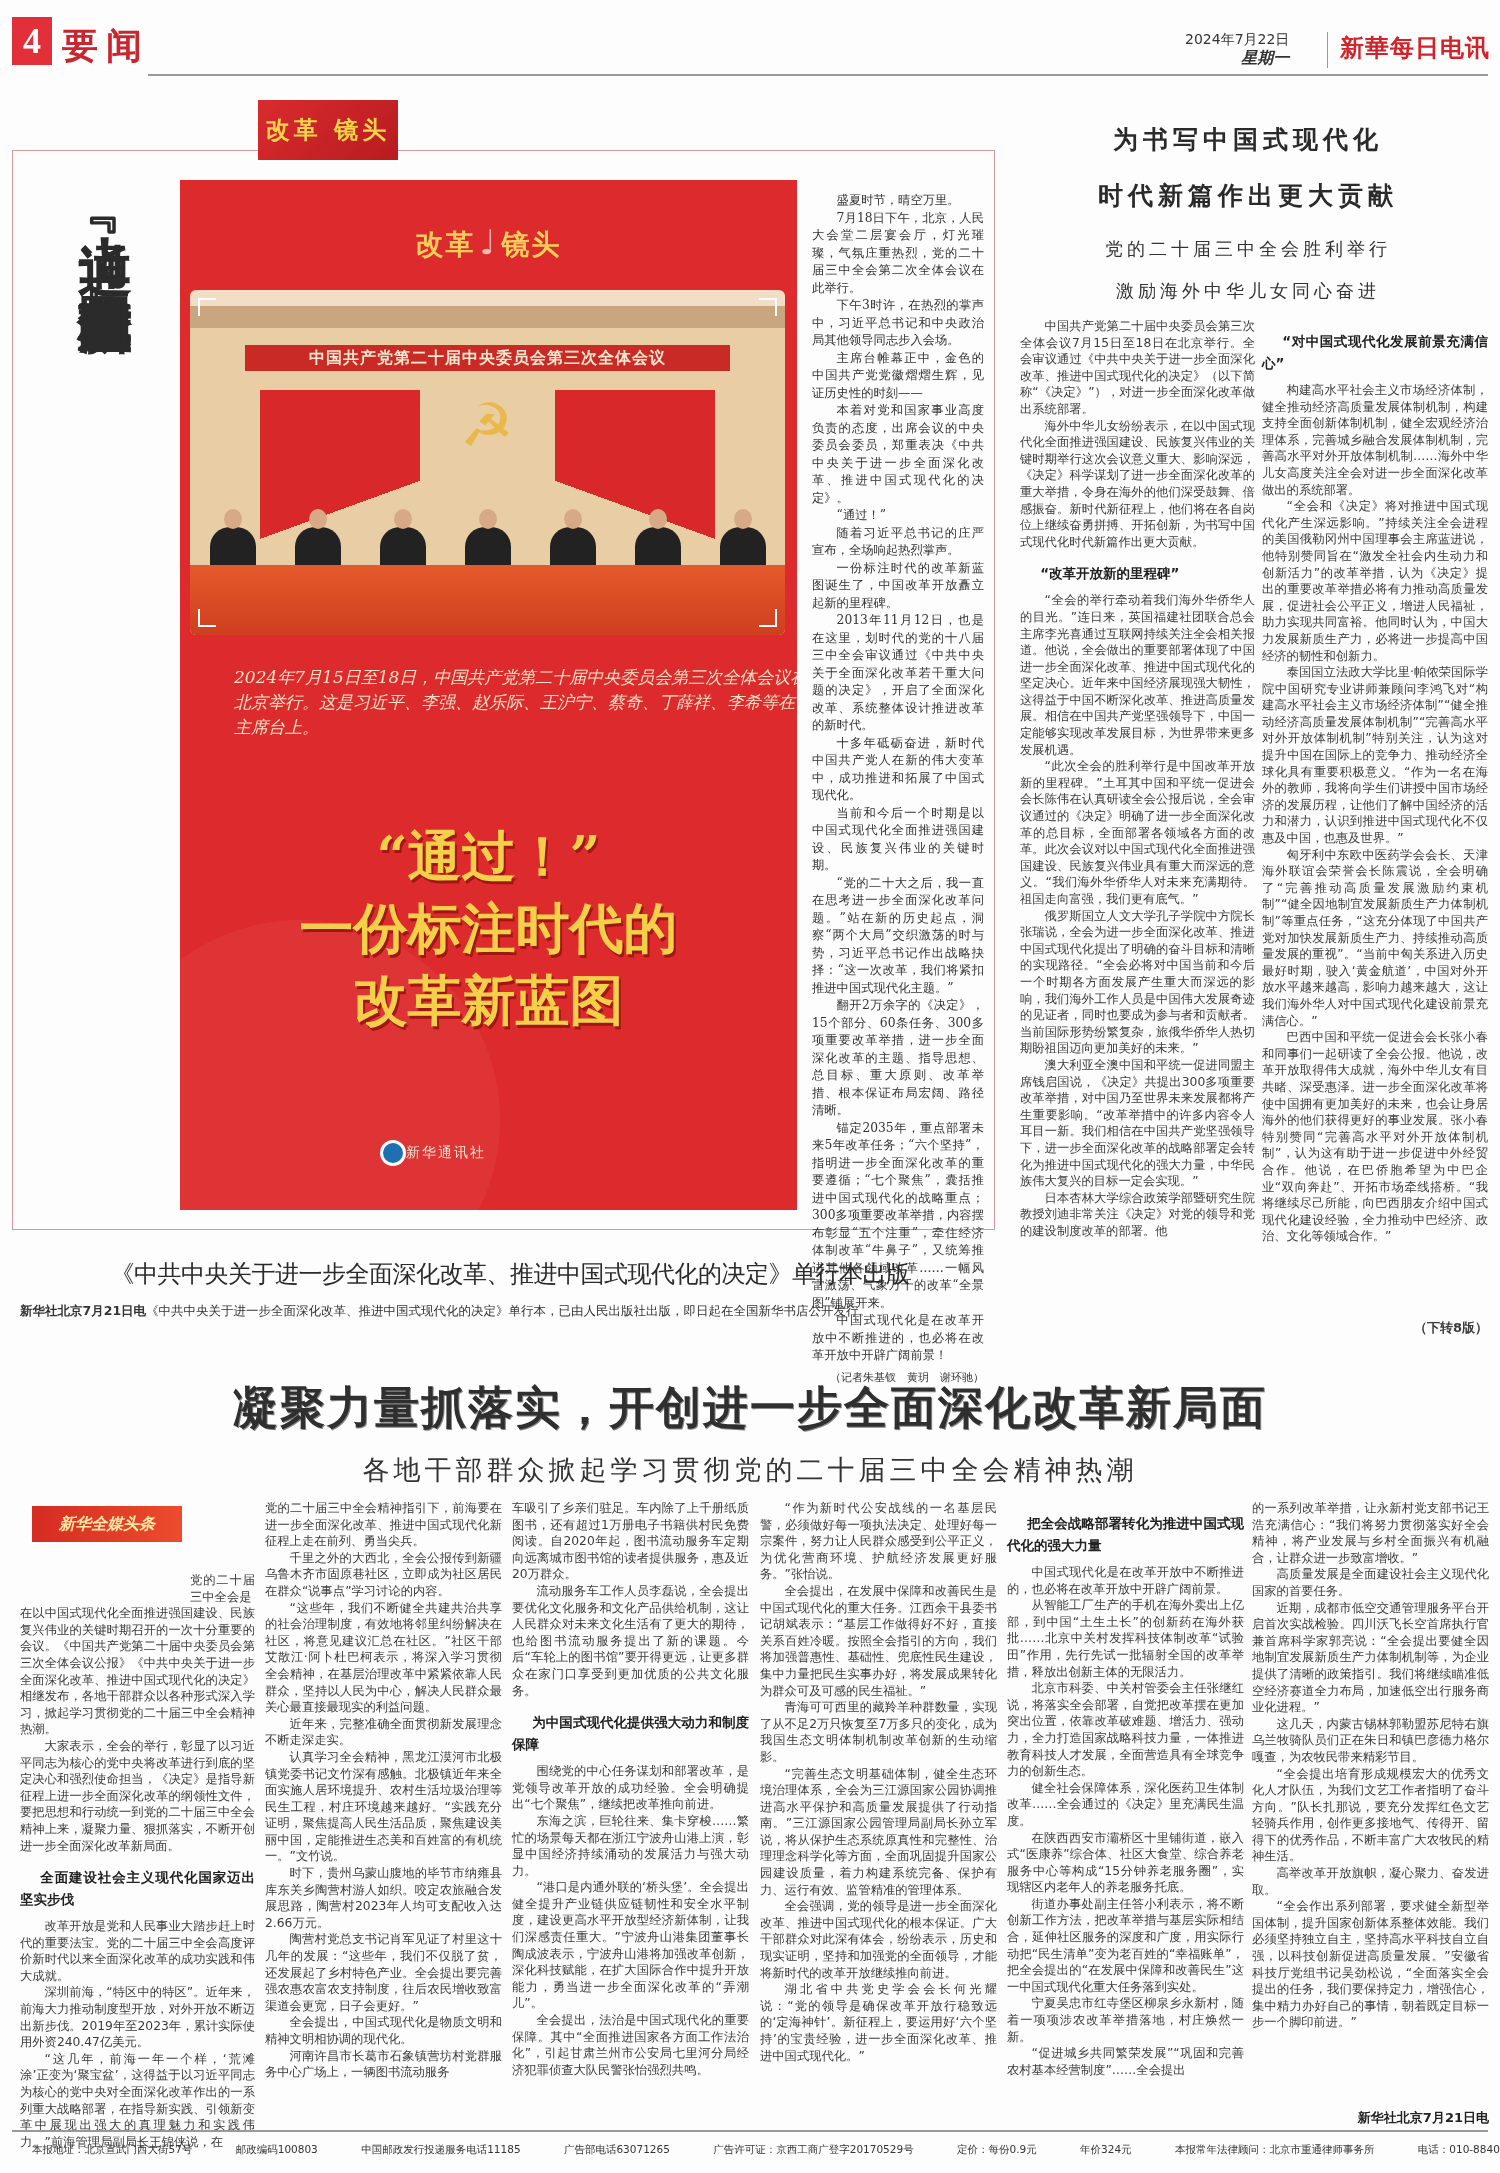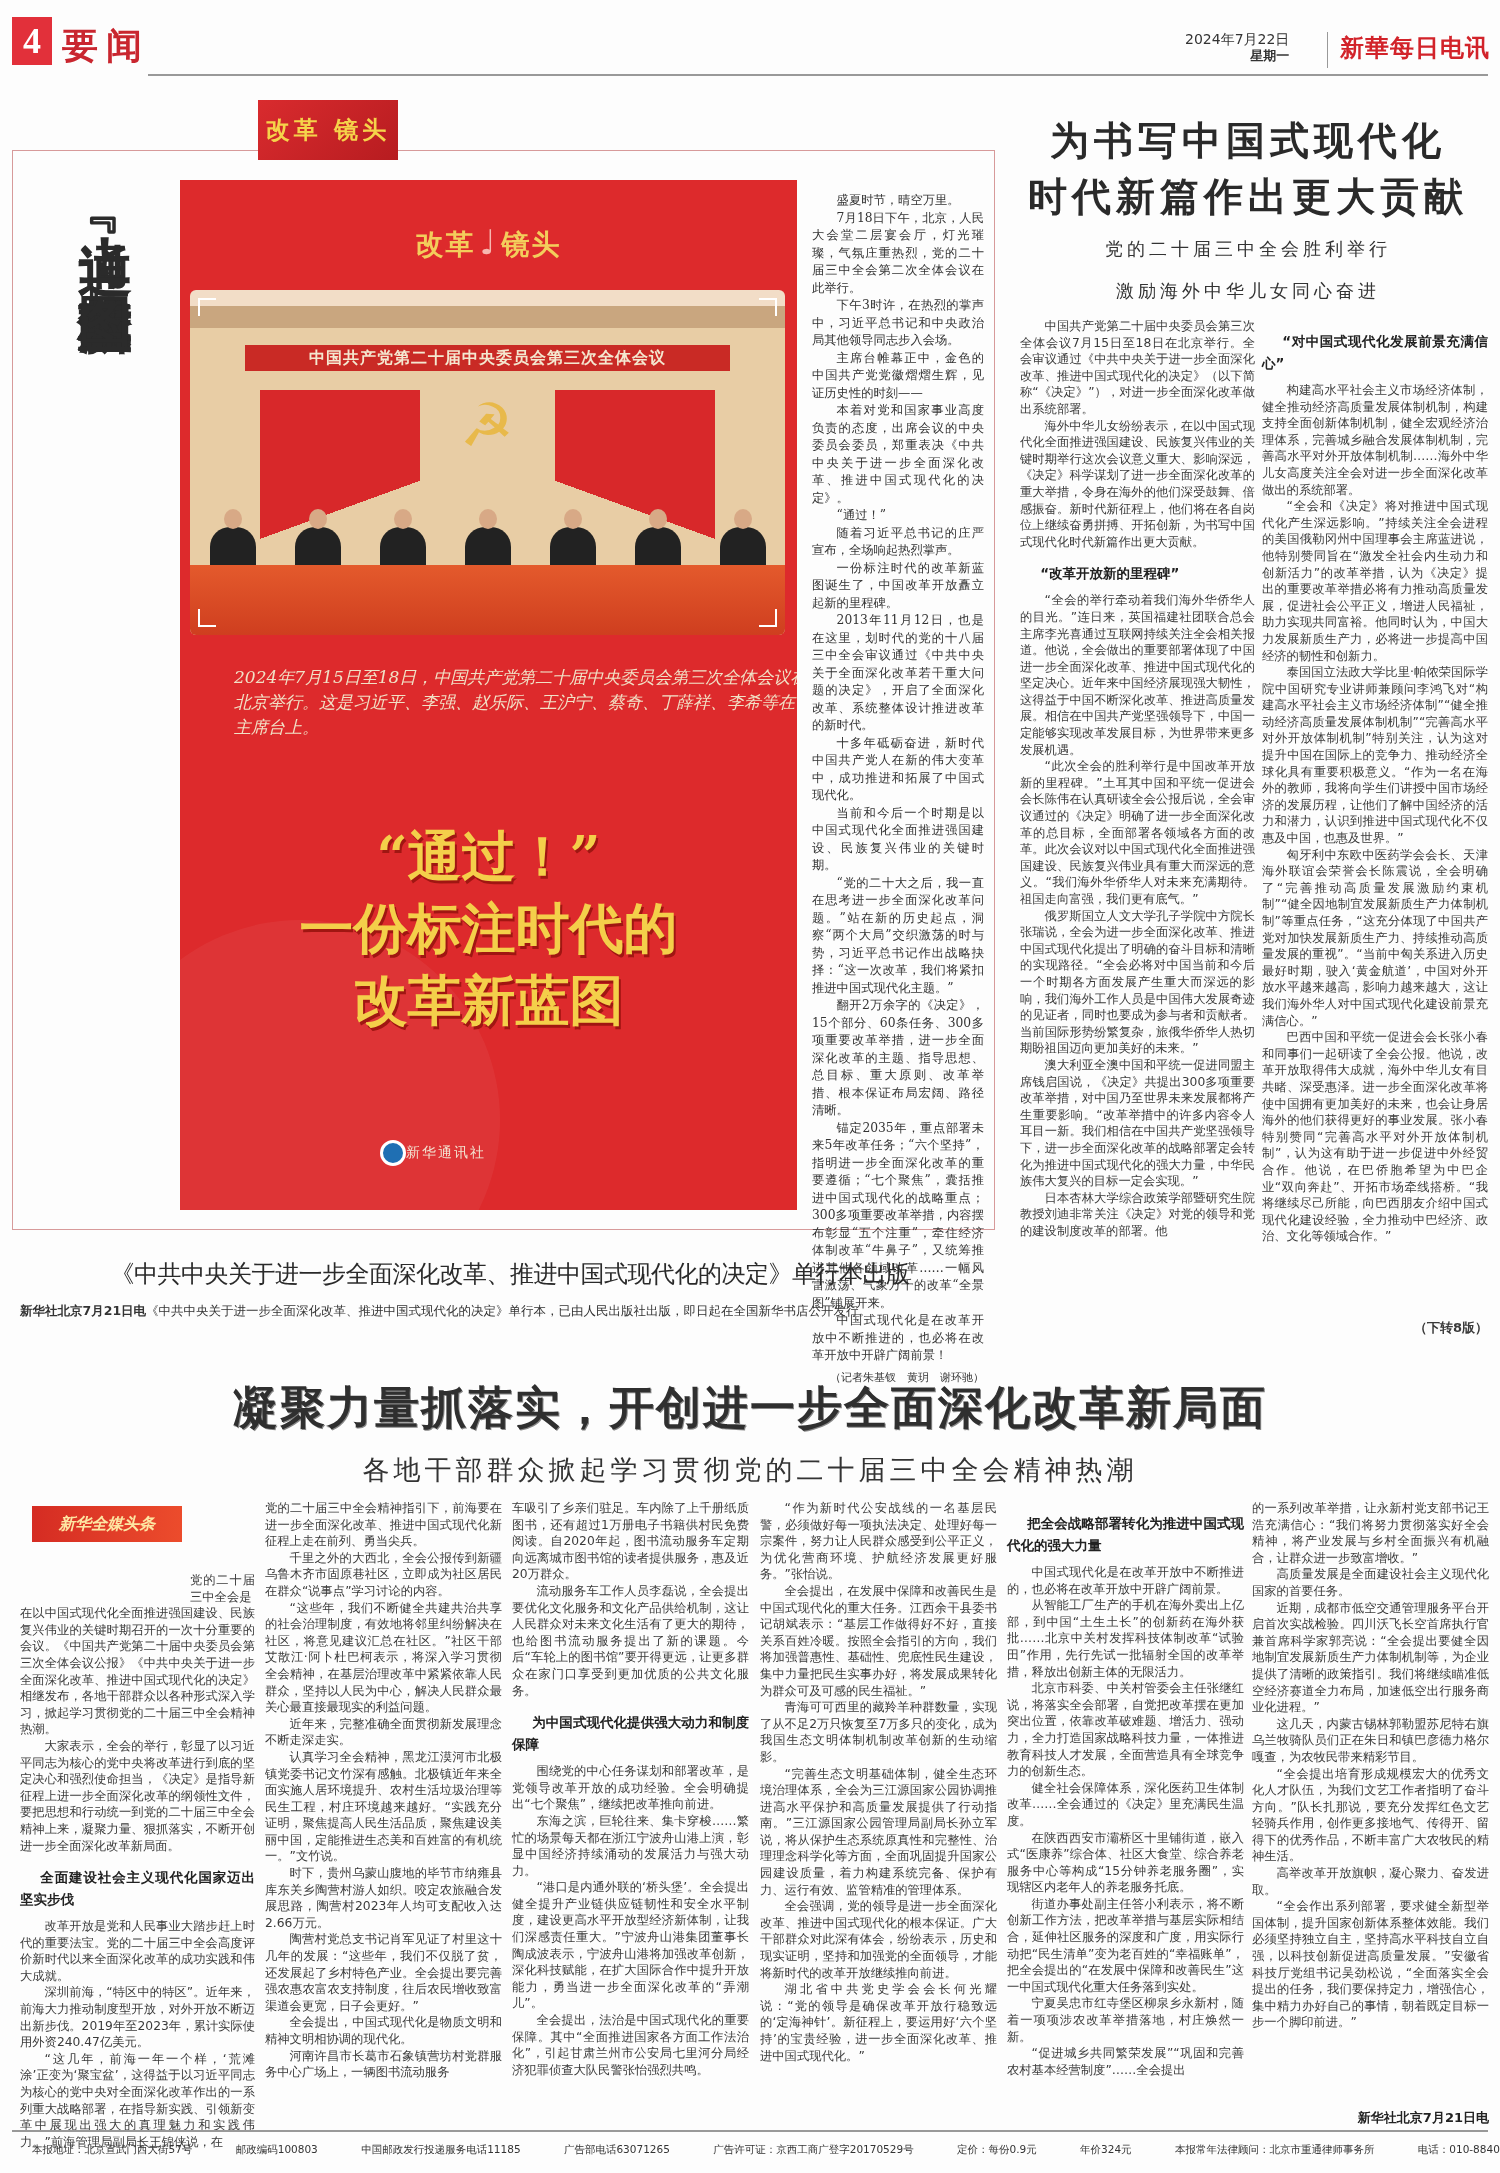--- a/index.html
+++ b/index.html
@@ -5,21 +5,21 @@
   * { box-sizing: border-box; margin: 0; padding: 0; }
   html, body { width: 1500px; height: 2173px; background: #fdfdfd; overflow: hidden; }
   body { position: relative; font-family: "DejaVu Serif", "Liberation Serif", serif; color: #2a2a2a; }
   .abs { position: absolute; }
 
   
   .page-num { left: 12px; top: 17px; width: 40px; height: 48px; background: #e2303a; color: #fff; font-size: 36px; font-weight: bold; text-align: center; line-height: 48px; font-family: "Liberation Serif", serif; }
   .section { left: 62px; top: 22px; font-size: 36px; color: #c9262f; font-weight: bold; letter-spacing: 8px; font-family: "DejaVu Serif", serif; }
   .mast-rule { left: 148px; top: 74px; width: 1340px; height: 2px; background: #999; }
   .date { left: 1185px; top: 30px; font-size: 14px; color: #333; text-align: right; font-family: "DejaVu Sans", sans-serif; line-height: 1.3; }
-  .date .weekday { display: block; text-align: right; font-weight: bold; font-size: 13px; }
+  .date .weekday { display: block; text-align: right; font-weight: bold; font-size: 16px; font-style: italic; }
   .date-sep { left: 1327px; top: 32px; width: 1px; height: 36px; background: #999; }
   .paper-name { left: 1340px; top: 32px; font-size: 24px; color: #d2232a; font-weight: bold; letter-spacing: 1px; font-family: "DejaVu Serif", serif; }
 
   
   .feature-box { left: 12px; top: 150px; width: 983px; height: 1080px; border: 1px solid #d79a9a; }
   .badge { left: 258px; top: 100px; width: 140px; height: 60px; background: linear-gradient(135deg,#d92b2e,#b71c20); color: #f5d34a; font-size: 24px; font-weight: bold; text-align: center; line-height: 60px; letter-spacing: 4px; }
   .vtitle { left: 60px; top: 200px; width: 80px; font-size: 54px; font-weight: bold; color: #2b2b2b; line-height: 68px; text-align: center; writing-mode: vertical-rl; font-family: "DejaVu Serif", serif; }
 
   
   .poster { left: 180px; top: 180px; width: 617px; height: 1030px; background: #dd2a2c; overflow: hidden; }
@@ -40,21 +40,21 @@
   .big-quote { position: absolute; top: 640px; left: 0; width: 100%; text-align: center; color: #f4cf4a; font-size: 54px; font-weight: bold; line-height: 72px; text-shadow: 2px 3px 0 #a01612; }
   .xinhua-logo { position: absolute; left: 200px; top: 960px; color: #f2e3d1; font-size: 14px; letter-spacing: 2px; display: flex; align-items: center; }
   .xinhua-logo .ring { width: 26px; height: 26px; border-radius: 50%; background: #1f6fb3; border: 3px solid #fff; }
 
   
   .feature-col { left: 812px; top: 192px; width: 172px; font-size: 12.3px; line-height: 17.5px; color: #333; text-align: justify; }
   .feature-col p { text-indent: 2em; }
   .byline { text-align: right; font-size: 11px; margin-top: 4px; font-family: "DejaVu Sans", sans-serif; }
 
   
-  .art2-title { left: 1008px; top: 112px; width: 480px; text-align: center; font-size: 39px; font-weight: bold; letter-spacing: 5px; line-height: 56px; font-family: "DejaVu Serif", serif; }
+  .art2-title { left: 1008px; top: 112px; width: 480px; text-align: center; font-size: 25px; font-weight: bold; letter-spacing: 5px; line-height: 56px; font-family: "DejaVu Serif", serif; }
   .art2-sub { left: 1008px; top: 228px; width: 480px; text-align: center; font-size: 18px; letter-spacing: 4px; line-height: 42px; font-family: "DejaVu Sans", sans-serif; color: #333; }
   .col { font-size: 12.3px; line-height: 16.6px; color: #3a3a3a; text-align: justify; font-family: "DejaVu Sans", sans-serif; }
   .col p { text-indent: 2em; }
   .col h4 { font-size: 13.5px; font-weight: bold; margin: 12px 0 8px; line-height: 22px; color: #222; text-indent: 1.5em; }
   .art2-c1 { left: 1020px; top: 318px; width: 235px; }
   .art2-c2 { left: 1262px; top: 318px; width: 226px; }
   .cont { text-align: right; font-size: 13px; font-weight: bold; }
 
   
   .single-title { left: 60px; top: 1258px; width: 900px; text-align: center; font-size: 24px; color: #2a2a2a; font-family: "DejaVu Serif", serif; letter-spacing: -0.5px; }

